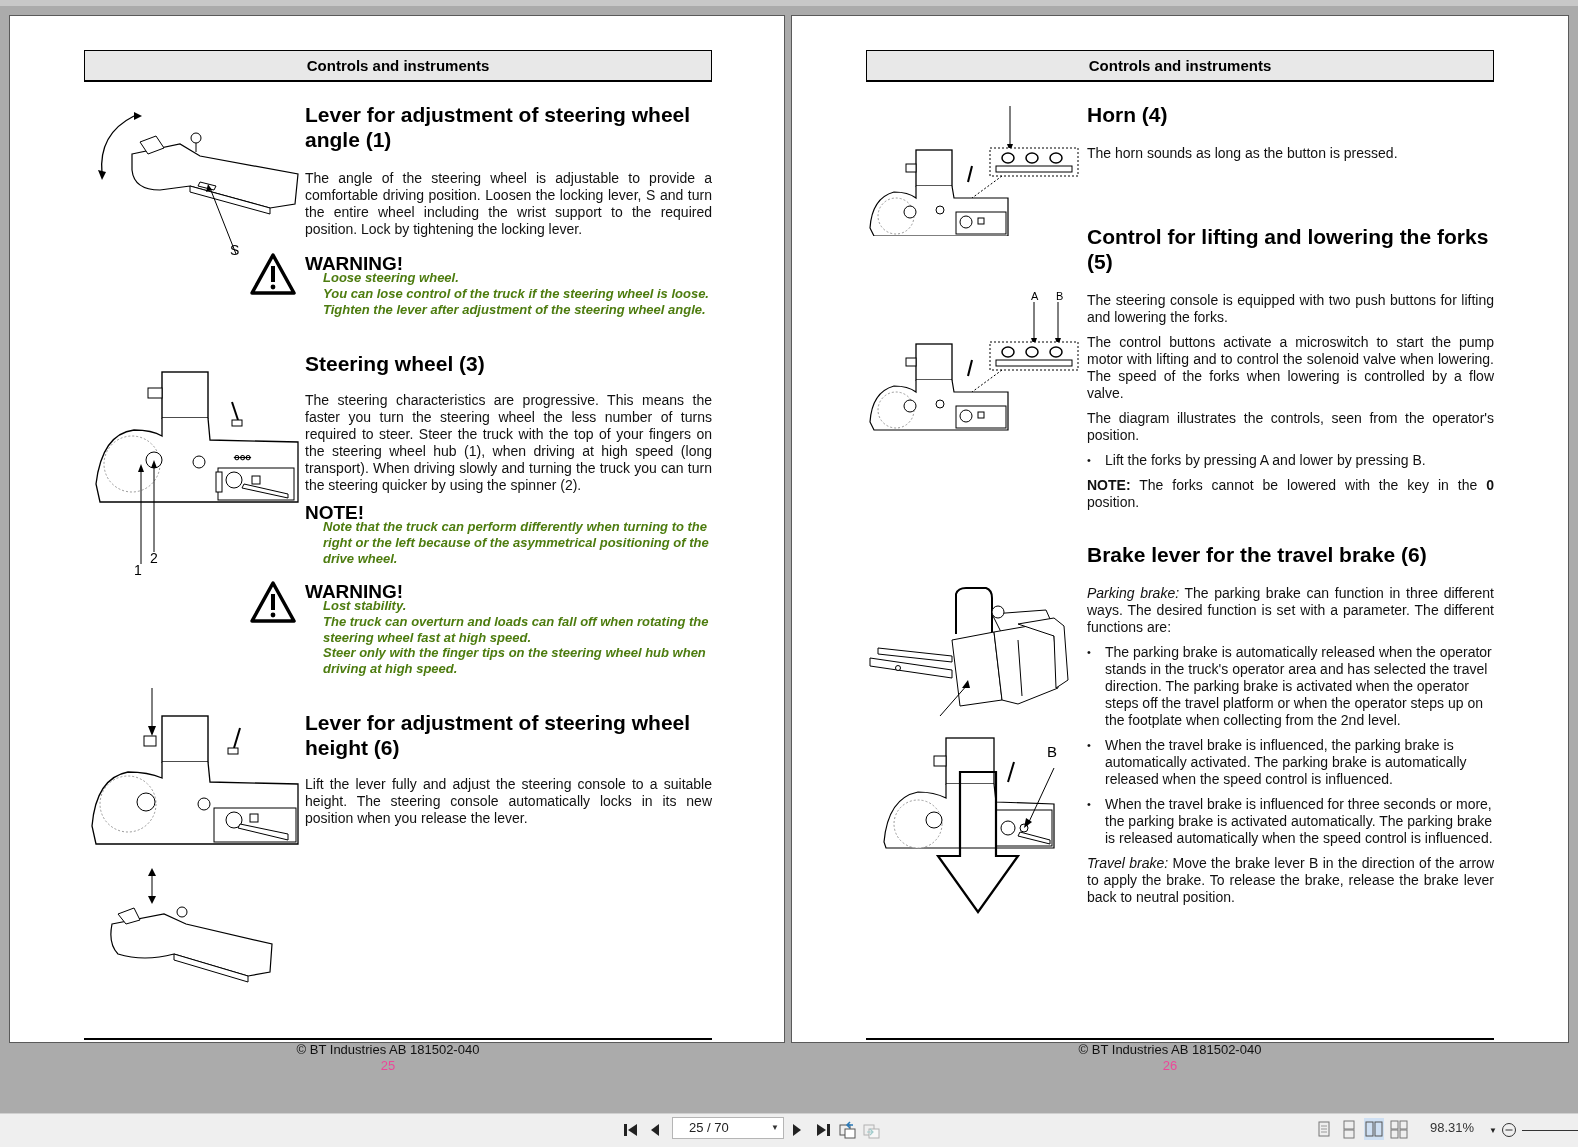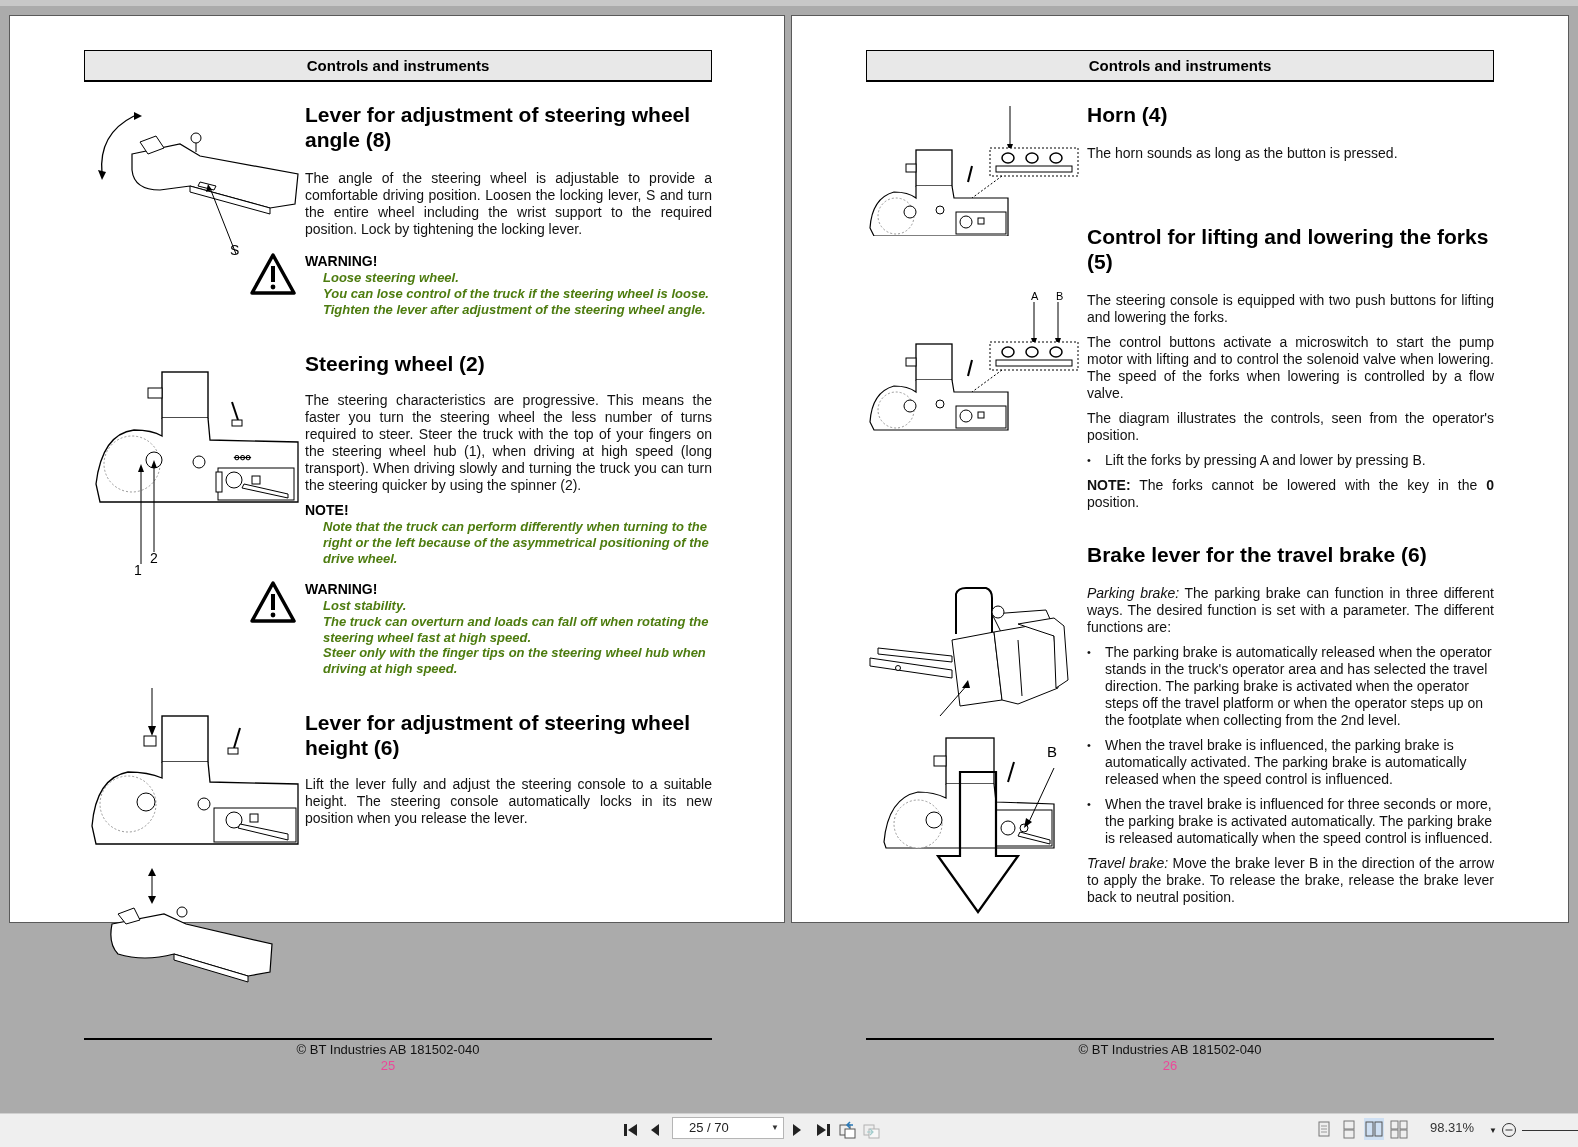--- a/index.html
+++ b/index.html
@@ -1,27 +1,27 @@
 <!DOCTYPE html>
 <html><head>
 <meta charset="utf-8">
 <style>
   * { box-sizing: border-box; margin: 0; padding: 0; }
   html, body { width: 1578px; height: 1147px; overflow: hidden; background: #ababab; font-family: "Liberation Sans", sans-serif; }
   .viewer { position: absolute; left: 0; top: 0; width: 1578px; height: 1113px; background: #ababab; border-top: 6px solid #c8c8c8; }
-  .page { position: absolute; top: 9px; background: #fff; border: 1px solid #5a5a5a; height: 908px; }
+  .page { position: absolute; top: 9px; background: #fff; border: 1px solid #5a5a5a; height: 1028px; }
   .page.left { left: 9px; width: 776px; }
   .page.right { left: 791px; width: 778px; }
   .hdr { position: absolute; top: 34px; height: 32px; background: #e8e8e8; border: 1px solid #000; border-bottom-width: 2px; text-align: center; font-weight: bold; font-size: 15px; line-height: 30px; color: #000; }
   .left .hdr { left: 74px; width: 628px; }
   .right .hdr { left: 74px; width: 628px; }
   .sec-title { position: absolute; font-weight: bold; font-size: 21px; line-height: 25px; color: #000; }
   .body { position: absolute; font-size: 14px; line-height: 17px; color: #111; text-align: justify; }
   .body p { margin-bottom: 8px; }
-  .warn-title { position: absolute; font-weight: bold; font-size: 14px; color: #000; }
+  .warn-title { position: absolute; font-weight: bold; font-size: 19px; color: #000; }
   .warn-text { position: absolute; font-weight: bold; font-style: italic; font-size: 13px; line-height: 15.8px; color: #4d7c0f; }
   .warn-icon { position: absolute; width: 48px; height: 44px; }
   .fig { position: absolute; }
   .footer-line { position: absolute; left: 74px; width: 628px; top: 1022px; height: 2px; background: #000; }
   .footer-copy { position: absolute; top: 1026px; font-size: 13px; color: #111; width: 300px; text-align: center; }
   .footer-num { position: absolute; top: 1042px; font-size: 13px; color: #ec4899; width: 300px; text-align: center; }
   ul.bl { list-style: none; }
   ul.bl li { position: relative; padding-left: 18px; margin-bottom: 8px; text-align: left; }
   ul.bl li::before { content: "•"; position: absolute; left: 0; top: 0; font-size: 11px; }
   .toolbar { position: absolute; left: 0; top: 1113px; width: 1578px; height: 34px; background: #efefef; border-top: 1px solid #d0d0d0; }
@@ -51,21 +51,21 @@
       <line x1="106" y1="39" x2="106" y2="48" stroke="#000"></line>
       <path d="M100 82 L180 104 L180 110 L100 88 Z" fill="#fff" stroke="#000"></path>
       <path d="M110 78 L126 82 L124 86 L108 82 Z" fill="#fff" stroke="#000"></path>
       <line x1="120" y1="84" x2="146" y2="150" stroke="#000"></line>
       <polygon points="118,80 116,88 122,86" fill="#000"></polygon>
     </svg>
     <span style="position:absolute;left:220px;top:226px;font-size:14px;">S</span>
 
     <div class="sec-title" style="left:295px;top:86px;width:410px;">
       <div>Lever for adjustment of steering wheel</div>
-      <div>angle (8)</div>
+      <div>angle (1)</div>
     </div>
     <div class="body" style="left:295px;top:154px;width:407px;">The angle of the steering wheel is adjustable to provide a comfortable driving position. Loosen the locking lever, S and turn the entire wheel including the wrist support to the required position. Lock by tightening the locking lever.</div>
 
     <svg class="warn-icon" style="left:239px;top:236px;" viewBox="0 0 48 44">
       <polygon points="24,3 45,41 3,41" fill="#fff" stroke="#000" stroke-width="3.5" stroke-linejoin="round"></polygon>
       <rect x="22" y="14" width="4" height="16" fill="#000"></rect>
       <circle cx="24" cy="35" r="2.4" fill="#000"></circle>
     </svg>
     <div class="warn-title" style="left:295px;top:237px;">WARNING!</div>
     <div class="warn-text" style="left:313px;top:254px;width:400px;">
@@ -90,21 +90,21 @@
       <rect x="160" y="112" width="8" height="8" fill="#fff" stroke="#000"></rect>
       <path d="M150 124 L196 134 L196 130 L152 120 Z" fill="#fff" stroke="#000"></path>
       <line x1="49" y1="104" x2="49" y2="200" stroke="#000"></line>
       <polygon points="46,108 49,100 52,108" fill="#000"></polygon>
       <line x1="62" y1="100" x2="62" y2="188" stroke="#000"></line>
       <polygon points="59,104 62,96 65,104" fill="#000"></polygon>
     </svg>
     <span style="position:absolute;left:124px;top:546px;font-size:14px;">1</span>
     <span style="position:absolute;left:140px;top:534px;font-size:14px;">2</span>
 
-    <div class="sec-title" style="left:295px;top:335px;">Steering wheel (2)</div>
+    <div class="sec-title" style="left:295px;top:335px;">Steering wheel (3)</div>
     <div class="body" style="left:295px;top:376px;width:407px;">The steering characteristics are progressive. This means the faster you turn the steering wheel the less number of turns required to steer. Steer the truck with the top of your fingers on the steering wheel hub (1), when driving at high speed (long transport). When driving slowly and turning the truck you can turn the steering quicker by using the spinner (2).</div>
 
     <div class="warn-title" style="left:295px;top:486px;">NOTE!</div>
     <div class="warn-text" style="left:313px;top:503px;width:390px;">Note that the truck can perform differently when turning to the right or the left because of the asymmetrical positioning of the drive wheel.</div>
 
     <svg class="warn-icon" style="left:239px;top:564px;" viewBox="0 0 48 44">
       <polygon points="24,3 45,41 3,41" fill="#fff" stroke="#000" stroke-width="3.5" stroke-linejoin="round"></polygon>
       <rect x="22" y="14" width="4" height="16" fill="#000"></rect>
       <circle cx="24" cy="35" r="2.4" fill="#000"></circle>
     </svg>

